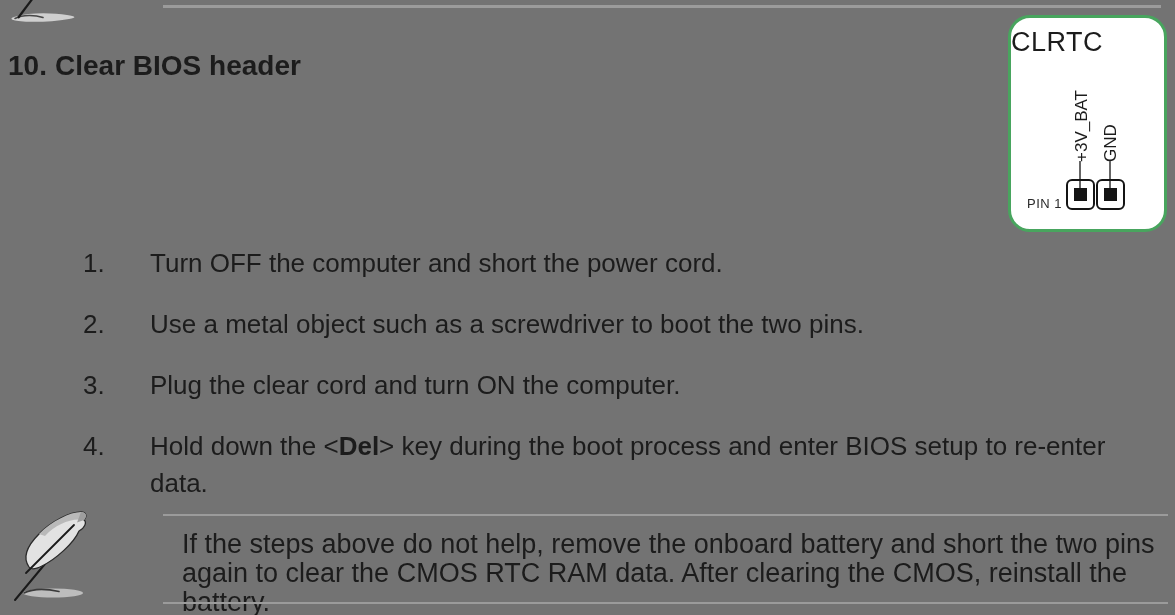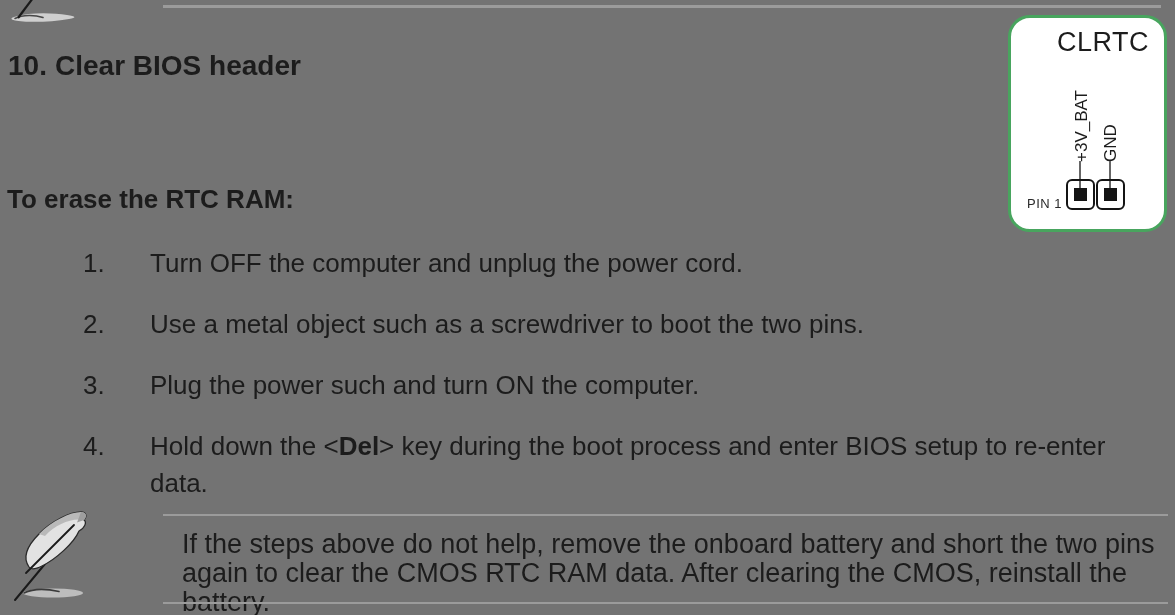--- a/index.html
+++ b/index.html
@@ -15,21 +15,21 @@
   .subheading{position:absolute;left:7px;top:183px;font-size:26px;font-weight:bold;line-height:32px;}
   .steps{position:absolute;left:83px;top:245px;width:1030px;}
   .step{display:flex;margin-bottom:24px;font-size:26px;line-height:37px;}
   .step-num{width:67px;flex:0 0 67px;}
   .step-text{width:960px;}
   .note-text{position:absolute;left:182px;top:530px;width:975px;font-size:27px;line-height:29px;}
   .diagram{
     position:absolute;left:1008px;top:15px;width:159px;height:217px;
     border:3px solid #48a55e;border-radius:22px;box-sizing:border-box;background:#fff;
   }
-  .diagram-title{position:absolute;left:0;top:9px;width:138px;text-align:right;font-size:27px;letter-spacing:.5px;}
+  .diagram-title{position:absolute;left:0;top:9px;width:138px;text-align:left;font-size:27px;letter-spacing:.5px;}
   .vlabel{
     position:absolute;transform:rotate(-90deg);transform-origin:0 0;
     white-space:nowrap;font-size:17px;line-height:19px;top:144px;
   }
   .pin-line{position:absolute;width:2px;background:#666;top:143px;height:34px;}
   .pinrow{position:absolute;left:55px;top:161px;display:flex;gap:1px;}
   .pinbox{
     width:29px;height:31px;border:2.5px solid #141414;border-radius:6px;box-sizing:border-box;
     background:transparent;display:flex;align-items:center;justify-content:center;
   }
@@ -51,34 +51,33 @@
   </div>
 
   <div class="rule" style="left:163px;top:5px;width:998px;height:2.5px;"></div>
 
   <div class="heading-row">
     <span class="heading-num">10.</span>
     <span>Clear BIOS header</span>
   </div>
 
 
-  <div class="subheading">To erase the RTC RAM:</div>
 
   <div class="steps">
     <div class="step">
       <span class="step-num">1.</span>
-      <div class="step-text"><span>Turn OFF the computer and unplug the power cord.</span><b></b><span></span></div>
+      <div class="step-text"><span>Turn OFF the computer and short the power cord.</span><b></b><span></span></div>
     </div>
     <div class="step">
       <span class="step-num">2.</span>
       <div class="step-text"><span>Use a metal object such as a screwdriver to boot the two pins.</span><b></b><span></span></div>
     </div>
     <div class="step">
       <span class="step-num">3.</span>
-      <div class="step-text"><span>Plug the power such and turn ON the computer.</span><b></b><span></span></div>
+      <div class="step-text"><span>Plug the clear cord and turn ON the computer.</span><b></b><span></span></div>
     </div>
     <div class="step">
       <span class="step-num">4.</span>
       <div class="step-text"><span>Hold down the &lt;</span><b>Del</b><span>&gt; key during the boot process and enter BIOS setup to re-enter data.</span></div>
     </div>
   </div>
 
   <div class="abs" style="left:12px;top:503px;">
     <svg width="95" height="100" viewBox="0 0 95 100">
       <ellipse cx="41" cy="90" rx="30" ry="4.5" fill="#cfcfcf" opacity="0.8"></ellipse>

